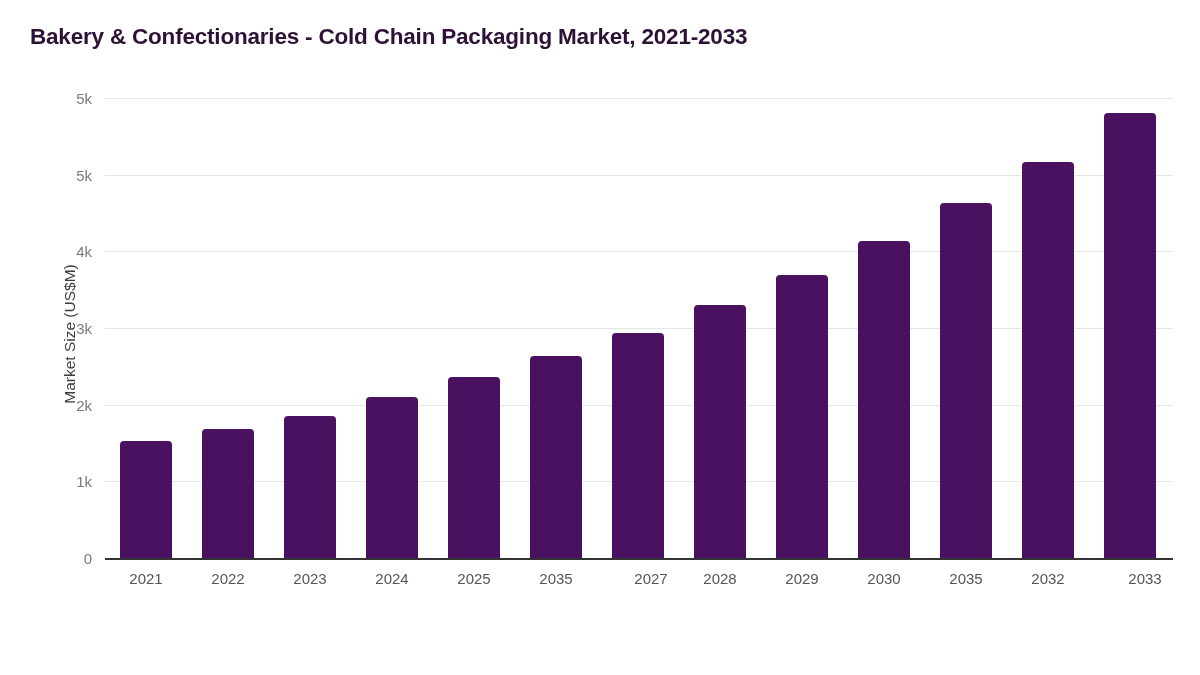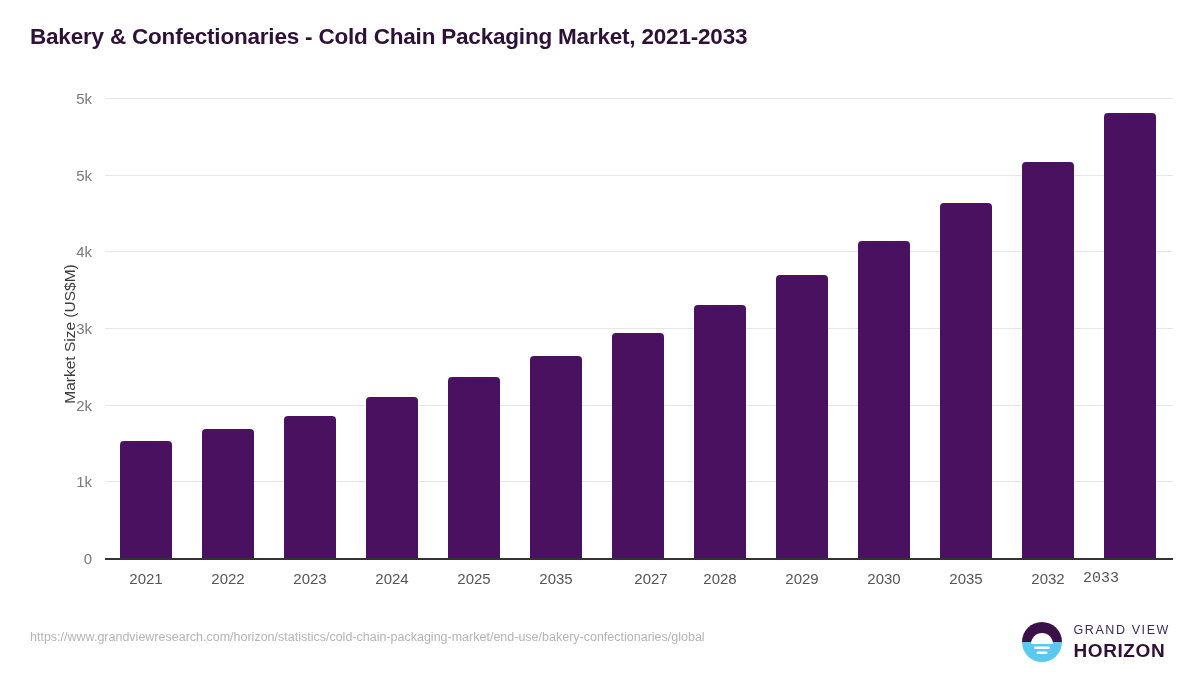--- a/index.html
+++ b/index.html
@@ -187,42 +187,21 @@
         <div class="xtick" style="left: 679px;">2028</div>
         <div class="bar" title="2029: 3690" style="left: 776px; width: 52px; height: 282.9px; background: rgb(74, 17, 96);"></div>
         <div class="xtick" style="left: 761px;">2029</div>
         <div class="bar" title="2030: 4140" style="left: 858px; width: 52px; height: 317.4px; background: rgb(74, 17, 96);"></div>
         <div class="xtick" style="left: 843px;">2030</div>
         <div class="bar" title="2031: 4630" style="left: 940px; width: 52px; height: 354.967px; background: rgb(74, 17, 96);"></div>
         <div class="xtick" style="left: 925px;">2035</div>
         <div class="bar" title="2032: 5170" style="left: 1022px; width: 52px; height: 396.367px; background: rgb(74, 17, 96);"></div>
         <div class="xtick" style="left: 1007px;">2032</div>
         <div class="bar" title="2033: 5810" style="left: 1104px; width: 52px; height: 445.433px; background: rgb(74, 17, 96);"></div>
-        <div class="xtick" style="left: 1060px; font-family: Liberation Mono, monospace;">2033</div>
+        <div class="xtick" style="left: 1104px;">2033</div>
       </div>
 
     <div class="axis-baseline"></div>
   </div>
 
-  <div class="source-url">https://www.grandviewresearch.com/horizon/statistics/cold-chain-packaging-market/end-use/bakery-confectionaries/global</div>
-
-  <div class="logo">
-    <svg class="logo-mark" viewBox="0 0 44 44">
-      <defs>
-        <clipPath id="circ">
-            <circle cx="22" cy="22" r="20"></circle>
-          </clipPath>
-      </defs>
-      <g clip-path="url(#circ)">
-        <rect x="0" y="0" width="44" height="22" fill="#3b1048"></rect>
-        <rect x="0" y="22" width="44" height="22" fill="#5bc8f0"></rect>
-        <path d="M11 24 a11 11 0 0 1 22 0 z" fill="#ffffff"></path>
-        <rect x="14" y="26.5" width="16" height="2.6" rx="1.3" fill="#ffffff"></rect>
-        <rect x="16.5" y="31.5" width="11" height="2.6" rx="1.3" fill="#ffffff"></rect>
-      </g>
-    </svg>
-    <div class="logo-text">
-      <span class="logo-top">GRAND VIEW</span>
-      <span class="logo-bottom">HORIZON</span>
-    </div>
-  </div>
+
 
 </div>
 
 </body></html>

